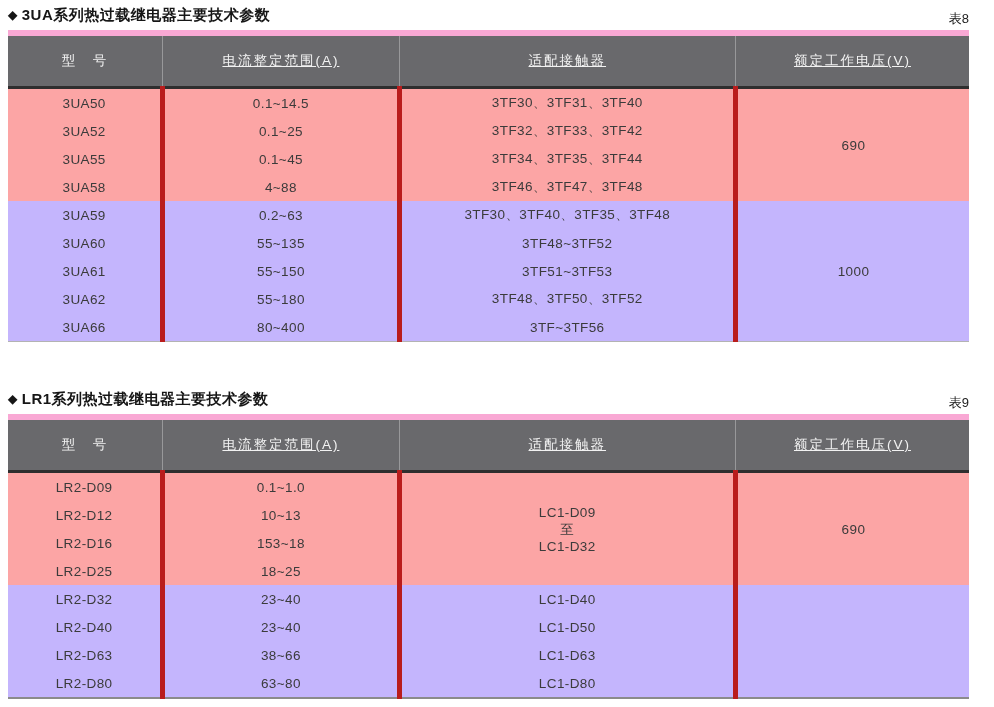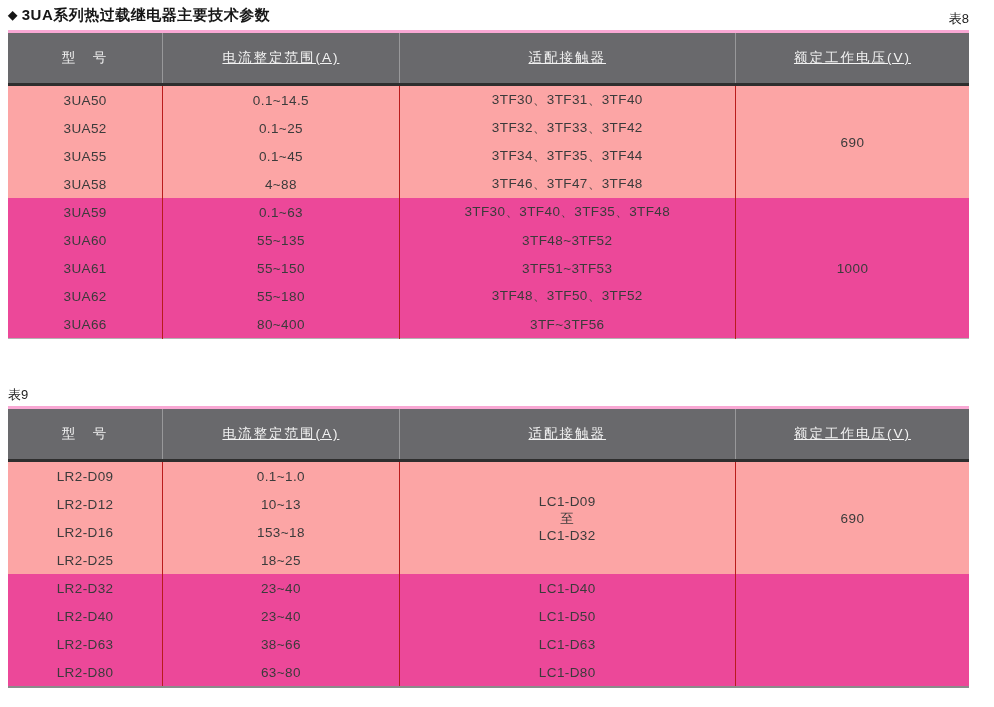--- a/index.html
+++ b/index.html
@@ -57,45 +57,45 @@
   col.c2 { width: 24.6%; }
   col.c3 { width: 35.0%; }
   col.c4 { width: 24.3%; }
   table.spec thead th {
     background: #69696c;
     color: #f2f2f2;
     font-weight: normal;
     font-size: 13.5px;
     height: 50px;
     letter-spacing: 2px;
-    border-top: 3px solid #f9a8d4;
+    border-top: 6px solid #f9a8d4;
     border-bottom: 3px solid #2e2e2e;
     text-align: center;
     vertical-align: middle;
     padding: 0;
   }
   table.spec thead th + th {
     border-left: 1px solid #98989a;
     text-decoration: underline;
   }
   table.spec tbody td {
     height: 28px;
     padding: 0;
     font-size: 13.5px;
     color: #3b3b3b;
     text-align: center;
     vertical-align: middle;
     letter-spacing: 0.4px;
     background: #fca5a5;
   }
   table.spec tbody td.bl {
-    border-left: 1px solid #b91c1c;
+    border-left: 5px solid #b91c1c;
   }
   table.spec tbody tr.pink td {
-    background: #ec4899;
+    background: #c4b5fd;
   }
   .merged-lines div {
     line-height: 17px;
   }
 </style>
 </head>
 <body>
 
 <div class="page">
 
@@ -139,21 +139,21 @@
           <td class="bl">0.1~45</td>
           <td class="bl">3TF34、3TF35、3TF44</td>
         </tr>
         <tr>
           <td>3UA58</td>
           <td class="bl">4~88</td>
           <td class="bl">3TF46、3TF47、3TF48</td>
         </tr>
         <tr class="pink">
           <td>3UA59</td>
-          <td class="bl">0.1~63</td>
+          <td class="bl">0.2~63</td>
           <td class="bl">3TF30、3TF40、3TF35、3TF48</td>
           <td class="bl" rowspan="5">1000</td>
         </tr>
         <tr class="pink">
           <td>3UA60</td>
           <td class="bl">55~135</td>
           <td class="bl">3TF48~3TF52</td>
         </tr>
         <tr class="pink">
           <td>3UA61</td>
@@ -169,20 +169,23 @@
           <td>3UA66</td>
           <td class="bl">80~400</td>
           <td class="bl">3TF~3TF56</td>
         </tr>
       </tbody>
     </table>
   </section>
 
   <section style="margin-top:47px;">
     <div class="sec-head">
+      <h2 class="sec-title">
+        <span class="bullet">◆</span><span>LR1系列热过载继电器主要技术参数</span>
+      </h2>
       <span class="tag">表9</span>
     </div>
 
     <table class="spec t2">
       <colgroup>
           <col class="c1">
           <col class="c2">
           <col class="c3">
           <col class="c4">
         </colgroup>

